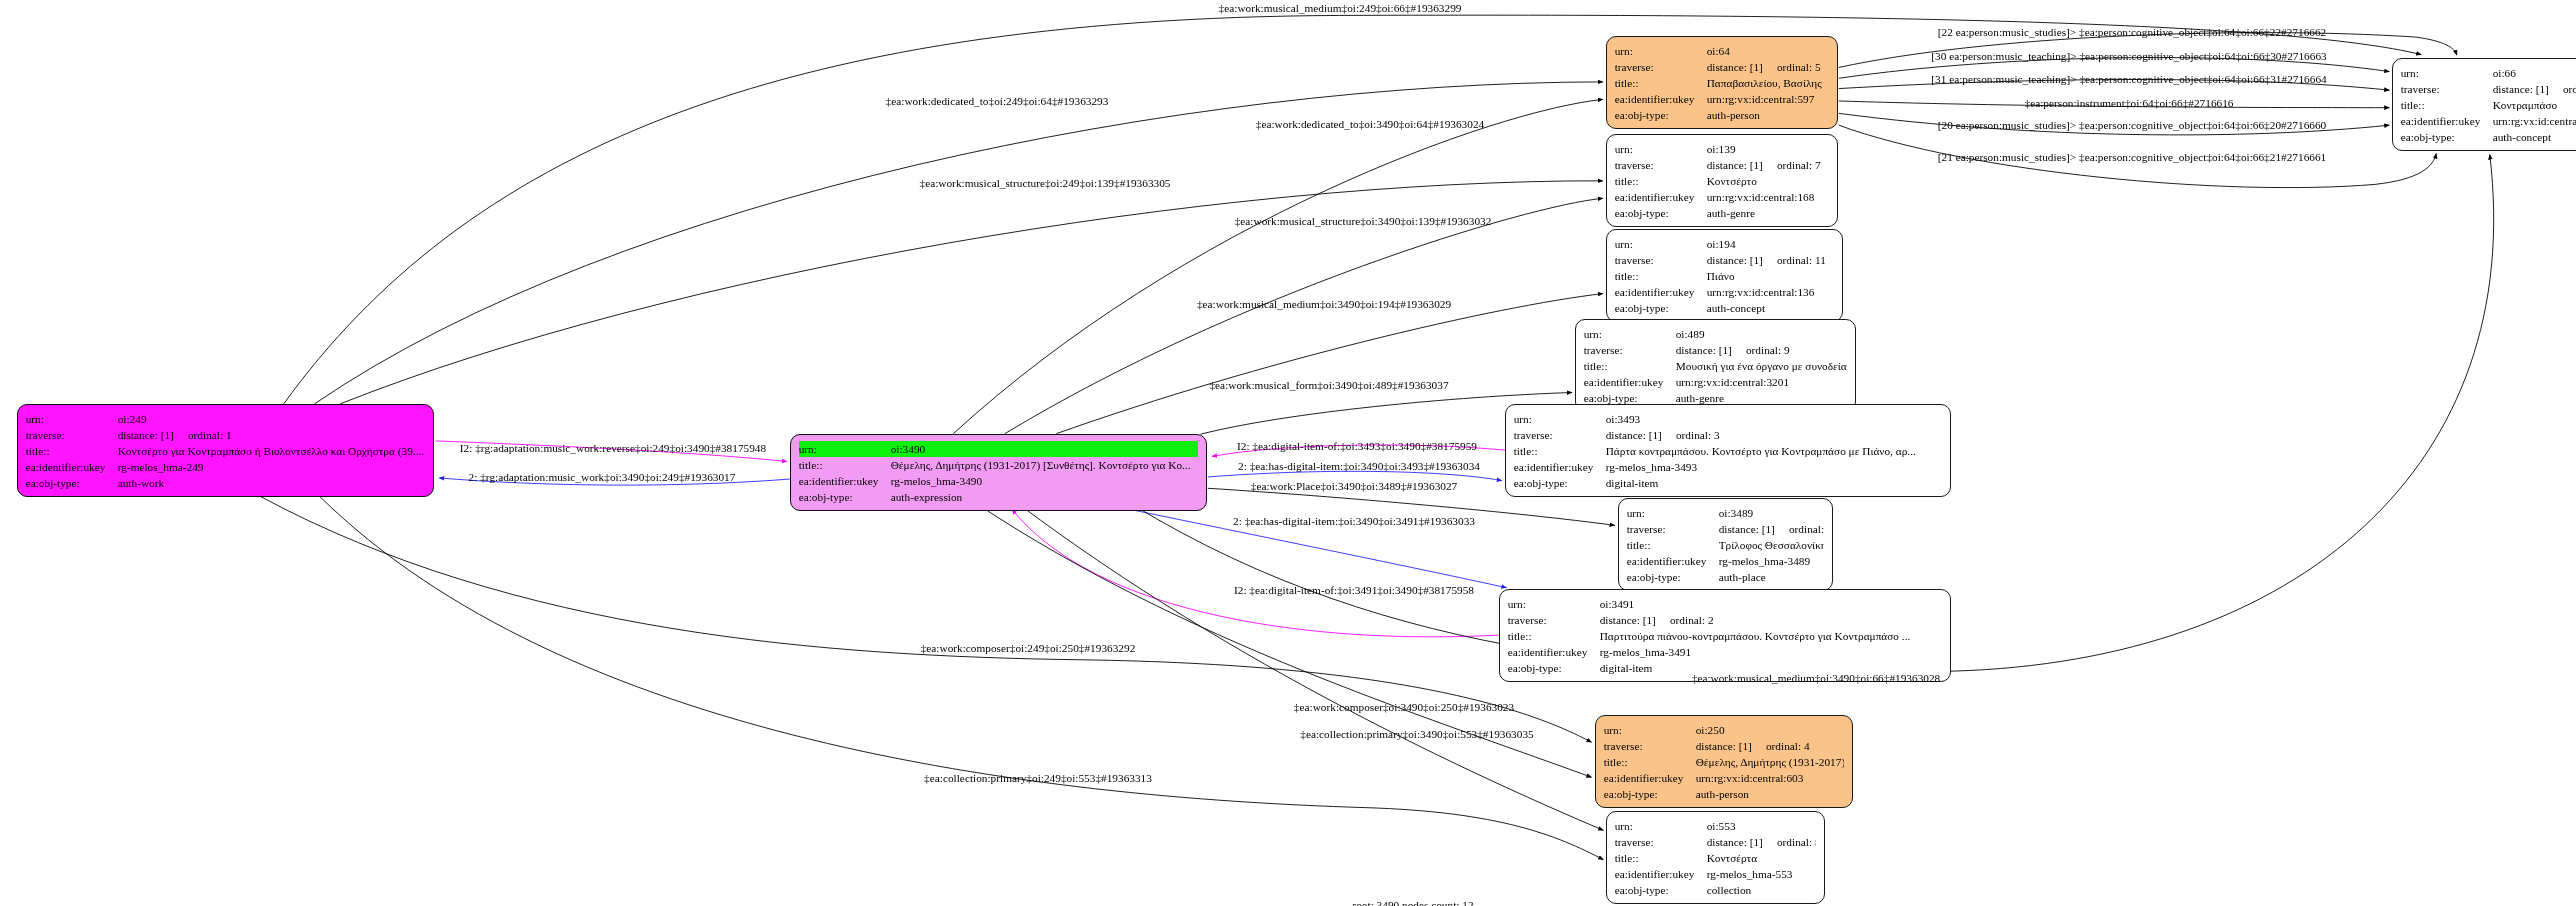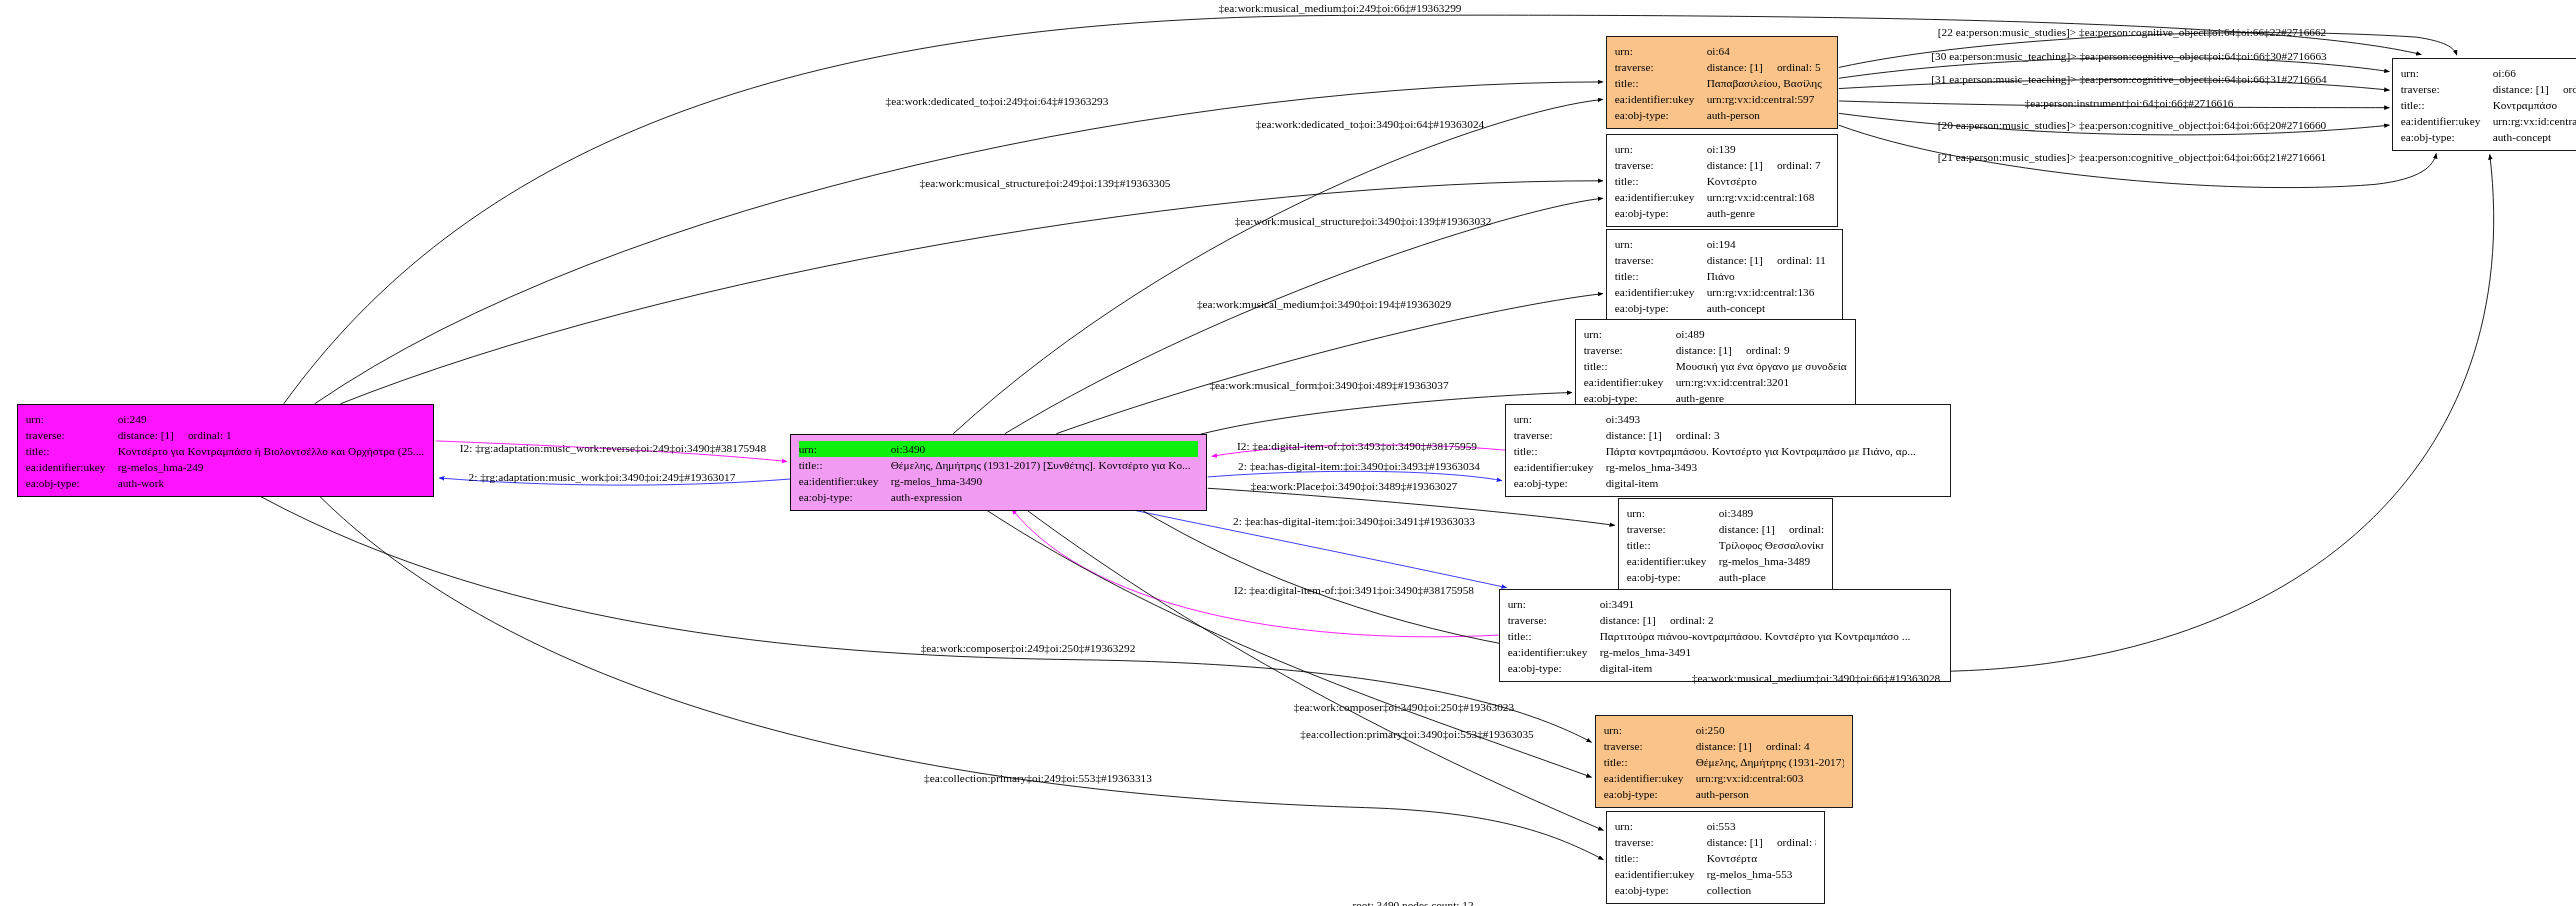--- a/index.html
+++ b/index.html
@@ -1,20 +1,20 @@
 <!DOCTYPE html>
 <html style="font-size:8.2px"><head>
 <meta charset="utf-8">
 <style>
   html,body{margin:0;padding:0;background:#ffffff;}
   body{width:2636px;height:906px;position:relative;overflow:hidden;
        font-family:"Liberation Serif","DejaVu Serif",serif;color:#000;}
   #edge-layer{position:absolute;left:0;top:0;width:2636px;height:906px;z-index:1;}
   .node{position:absolute;z-index:2;box-sizing:border-box;
-        border:1px solid #1a1a1a;border-radius:0;padding:5.7px 7.7px;background:#fff;}
+        border:1px solid #1a1a1a;border-radius:10px;padding:5.7px 7.7px;background:#fff;}
   .f-magenta{background:#ff14ff;border-width:1.5px;border-color:#0d0d0d;}
   .f-violet{background:#f29bf2;border-width:1.5px;border-color:#0d0d0d;}
   .f-orange{background:#f9c389;border-width:1px;}
   .f-white{background:#ffffff;border-width:1px;}
   .nrow{display:flex;line-height:16px;font-size:11.3px;white-space:pre;}
   .nrow .k{width:92px;flex:none;}
   .nrow .v{flex:1;overflow:hidden;}
   .nrow.hl{background:#0df00d;}
   .edge-label{position:absolute;z-index:3;transform:translate(-50%,-50%);
               font-size:11.3px;white-space:pre;color:#000;}
@@ -62,21 +62,21 @@
       <path d="M3569,196 C3950,208 4360,209 4638,209" fill="none" stroke="#000000" stroke-width="1.7" marker-end="url(#arr-k)"></path>
       <path d="M3569,220 C3950,270 4360,272 4638,243" fill="none" stroke="#000000" stroke-width="1.7" marker-end="url(#arr-k)"></path>
       <path d="M3569,243 C3820,335 4320,382 4610,358 C4700,348 4724,322 4729,298" fill="none" stroke="#000000" stroke-width="1.7" marker-end="url(#arr-k)"></path>
     </g>
 </svg>
 
 <div id="nodes-layer">
     <div class="node f-magenta" style="left: 17px; top: 404px; width: 417px;">
       <div class="nrow"><span class="k">urn:</span><span class="v">oi:249</span></div>
       <div class="nrow"><span class="k">traverse:</span><span class="v">distance: [1]     ordinal: 1</span></div>
-      <div class="nrow"><span class="k">title::</span><span class="v">Κοντσέρτο για Κοντραμπάσο ή Βιολοντσέλλο και Ορχήστρα (25....</span></div>
+      <div class="nrow"><span class="k">title::</span><span class="v">Κοντσέρτο για Κοντραμπάσο ή Βιολοντσέλλο και Ορχήστρα (39....</span></div>
       <div class="nrow"><span class="k">ea:identifier:ukey</span><span class="v">rg-melos_hma-249</span></div>
       <div class="nrow"><span class="k">ea:obj-type:</span><span class="v">auth-work</span></div>
     </div>
     <div class="node f-violet" style="left: 790px; top: 434px; width: 417px;">
       <div class="nrow hl"><span class="k">urn:</span><span class="v">oi:3490</span></div>
       <div class="nrow"><span class="k">title::</span><span class="v">Θέμελης, Δημήτρης (1931-2017) [Συνθέτης]. Κοντσέρτο για Κο...</span></div>
       <div class="nrow"><span class="k">ea:identifier:ukey</span><span class="v">rg-melos_hma-3490</span></div>
       <div class="nrow"><span class="k">ea:obj-type:</span><span class="v">auth-expression</span></div>
     </div>
     <div class="node f-orange" style="left: 1606px; top: 36px; width: 232px;">

